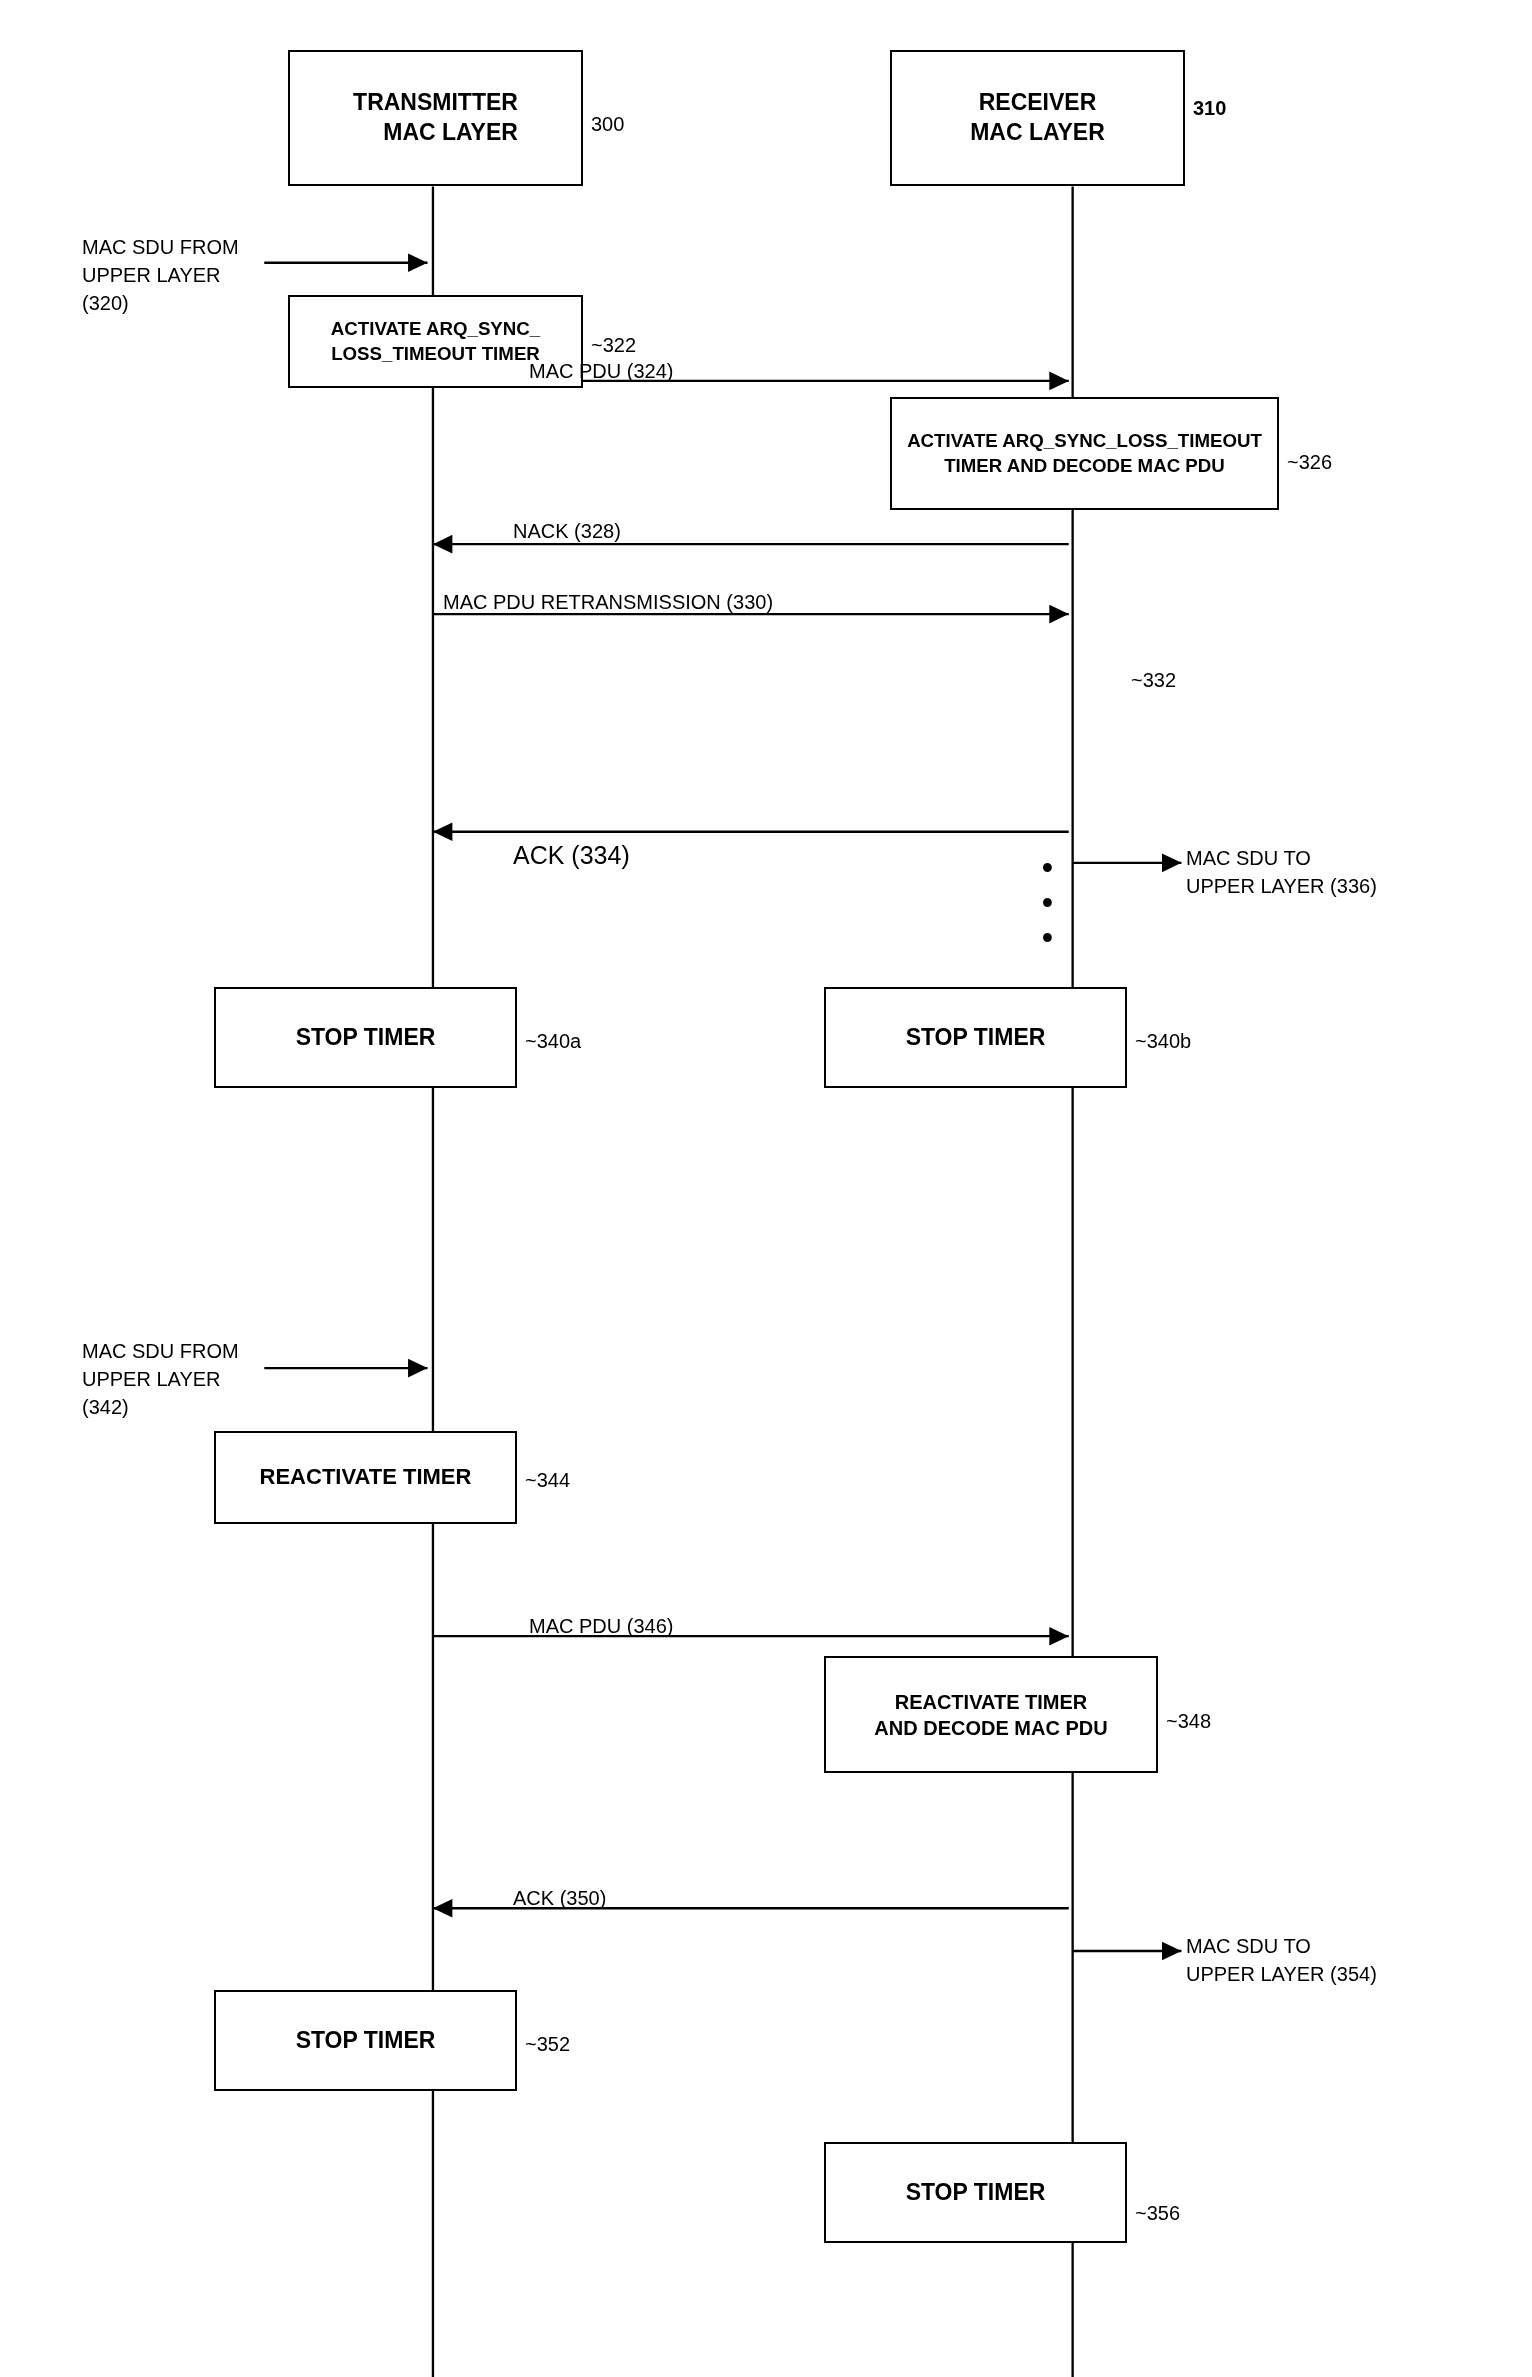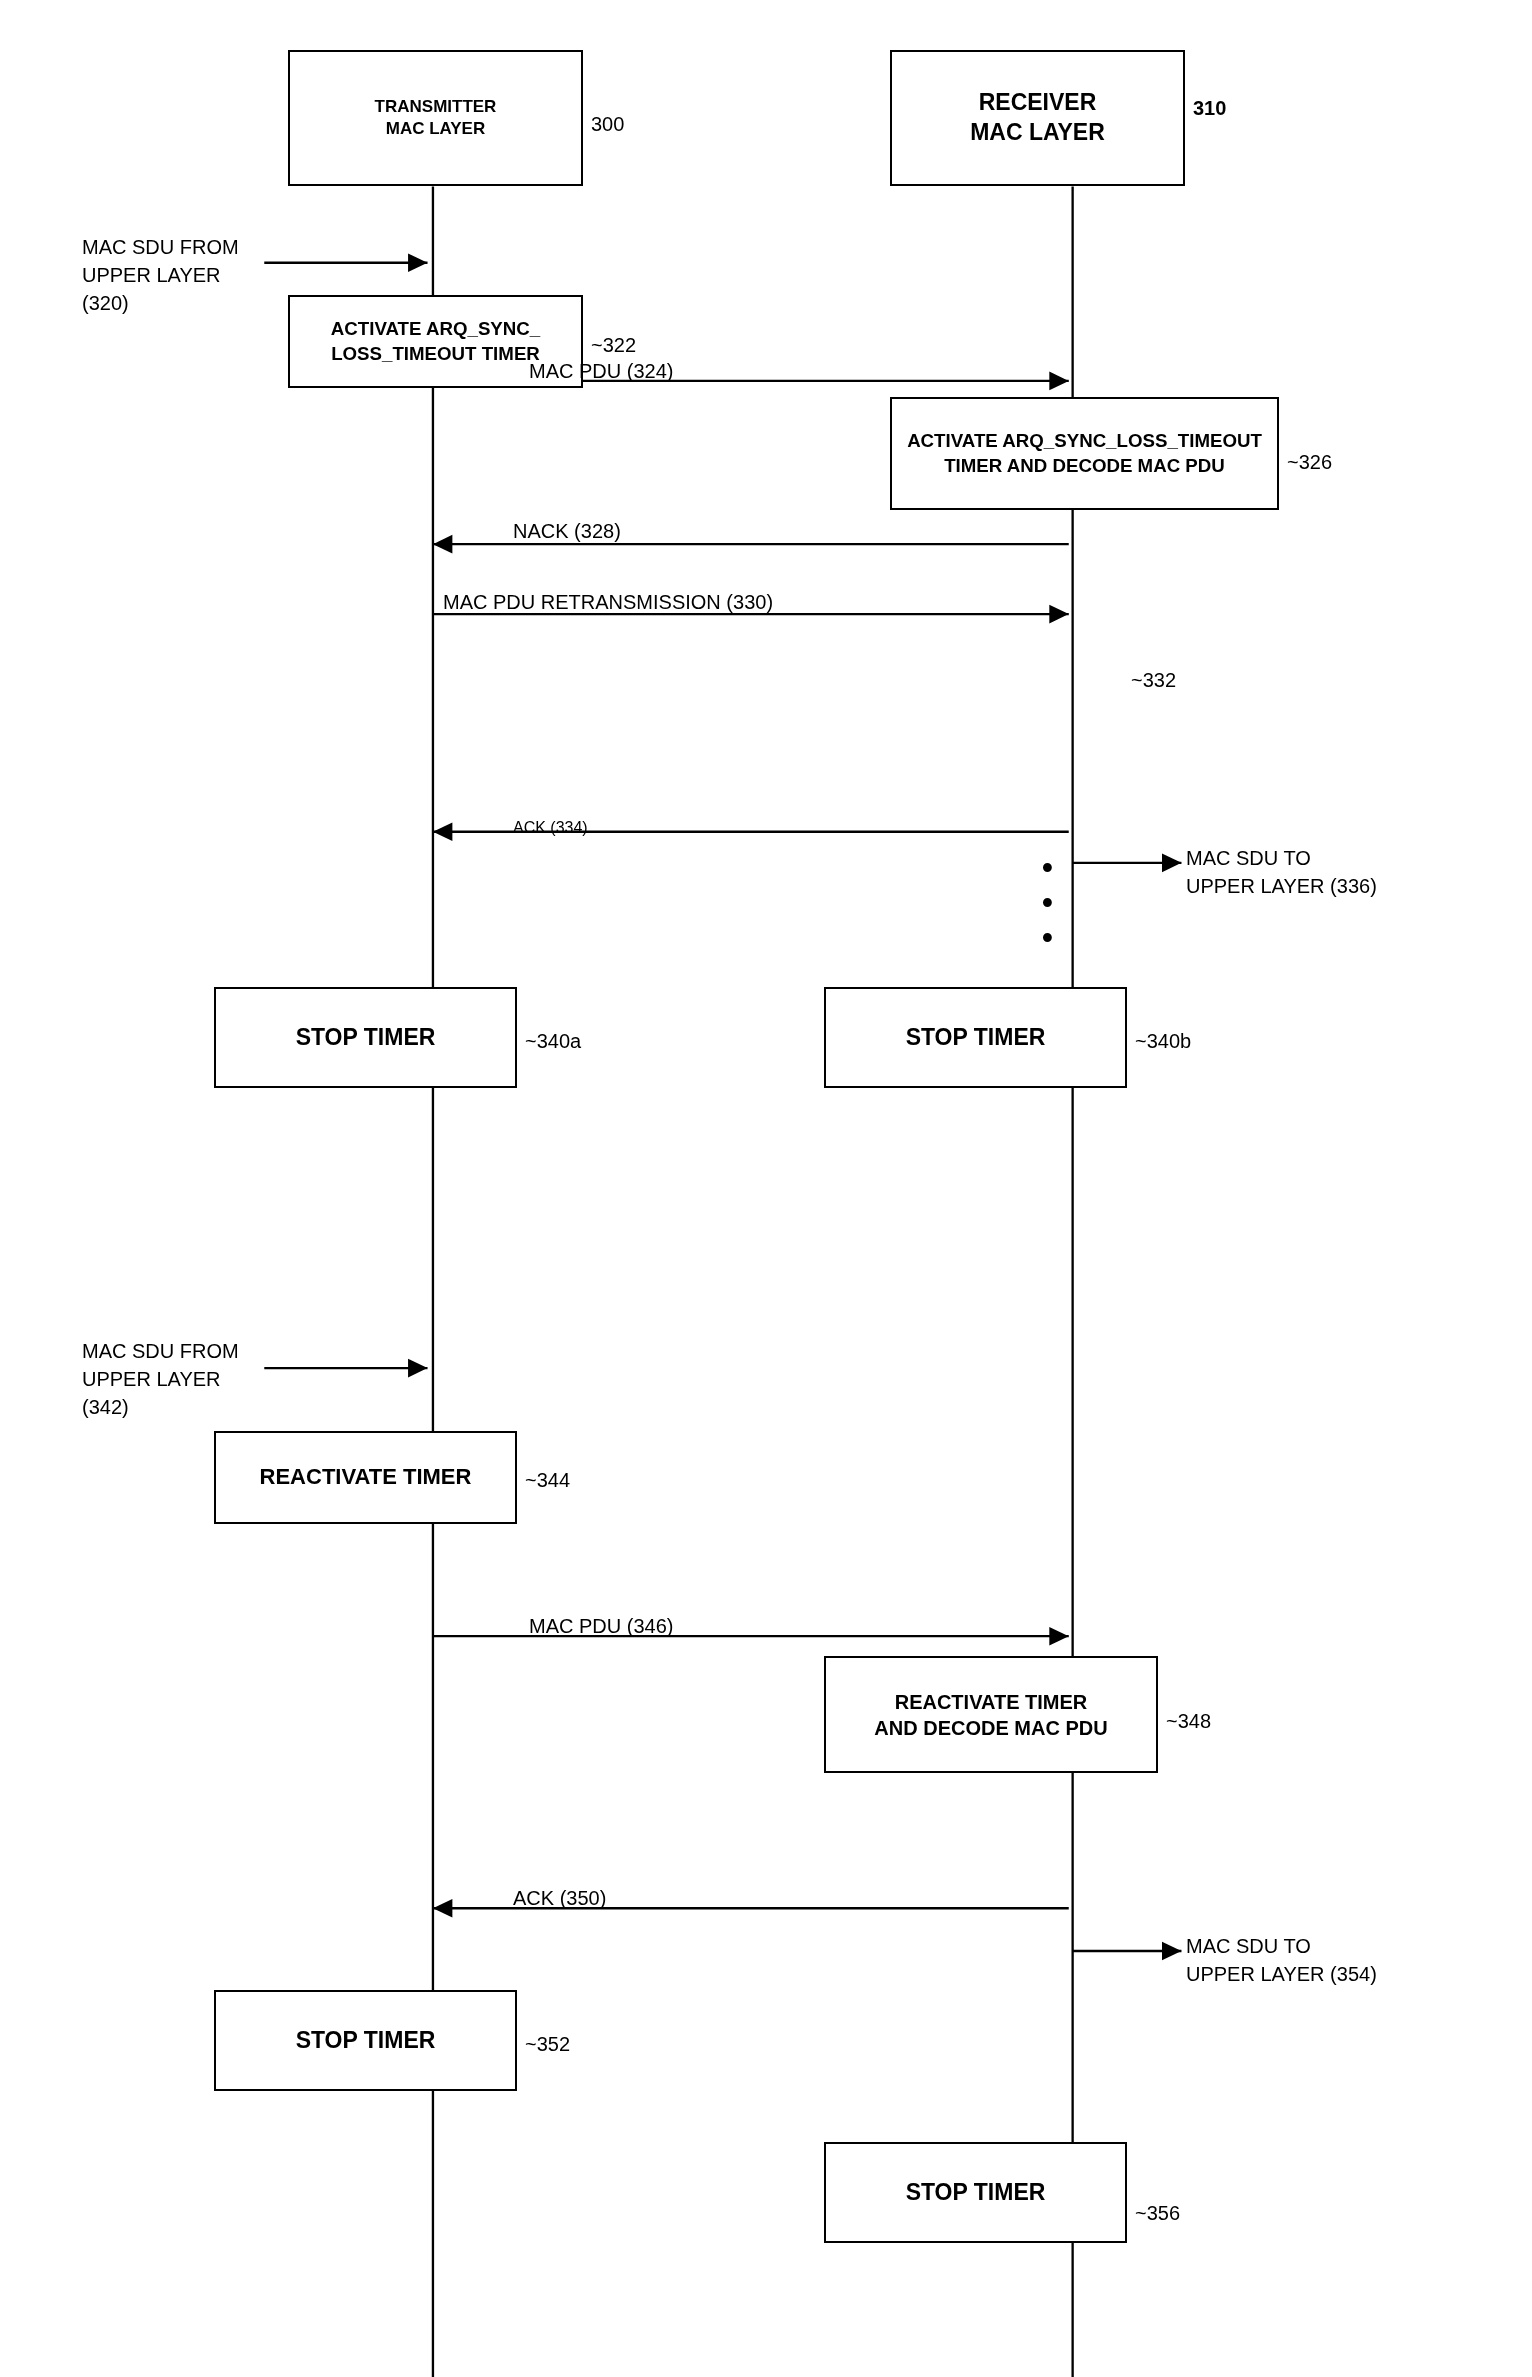--- a/index.html
+++ b/index.html
@@ -85,21 +85,21 @@
     <polygon points="1520,2510 1495,2498 1495,2522" fill="#000"></polygon>
 
     <line x1="340" y1="338" x2="550" y2="338" stroke="#000" stroke-width="3"></line>
     <polygon points="550,338 525,326 525,350" fill="#000"></polygon>
 
     <line x1="340" y1="1760" x2="550" y2="1760" stroke="#000" stroke-width="3"></line>
     <polygon points="550,1760 525,1748 525,1772" fill="#000"></polygon>
 
   </svg>
 
-  <div class="box" style="left:288px; top:50px; width:295px; height:136px; font-size:17px;">
+  <div class="box" style="left:288px; top:50px; width:295px; height:136px; font-size:23px;text-align:right;">
     <span style="white-space:pre-line;">TRANSMITTER
 MAC LAYER</span>
   </div>
 
   <div class="ref-label" style="left:591px; top:113px;">
     <span>300</span>
   </div>
 
   <div class="box" style="left:890px; top:50px; width:295px; height:136px; font-size:23px;">
     <span style="white-space:pre-line;">RECEIVER
@@ -128,21 +128,21 @@
 
   <div class="ref-label" style="left:1287px; top:451px;">~326</div>
 
   <div class="label" style="left:513px; top:518px; font-size:20px;">NACK (328)</div>
 
   <div class="label" style="left:443px; top:589px; font-size:20px;">MAC PDU RETRANSMISSION (330)</div>
 
 
   <div class="ref-label" style="left:1131px; top:669px;">~332</div>
 
-  <div class="label" style="left:513px; top:817px; font-size:16px;">ACK (334)</div>
+  <div class="label" style="left:513px; top:839px; font-size:25px;">ACK (334)</div>
 
   <div class="label" style="left:1042px; top:847px; font-size:31px; font-weight:bold;">•</div>
   <div class="label" style="left:1042px; top:882px; font-size:31px; font-weight:bold;">•</div>
   <div class="label" style="left:1042px; top:917px; font-size:31px; font-weight:bold;">•</div>
 
   <div class="label" style="left:1186px; top:844px; font-size:20px; line-height:1.4;">MAC SDU TO<br>UPPER LAYER (336)</div>
 
   <div class="box" style="left:214px; top:987px; width:303px; height:101px; font-size:23px; font-weight:bold;">
     STOP TIMER
   </div>

